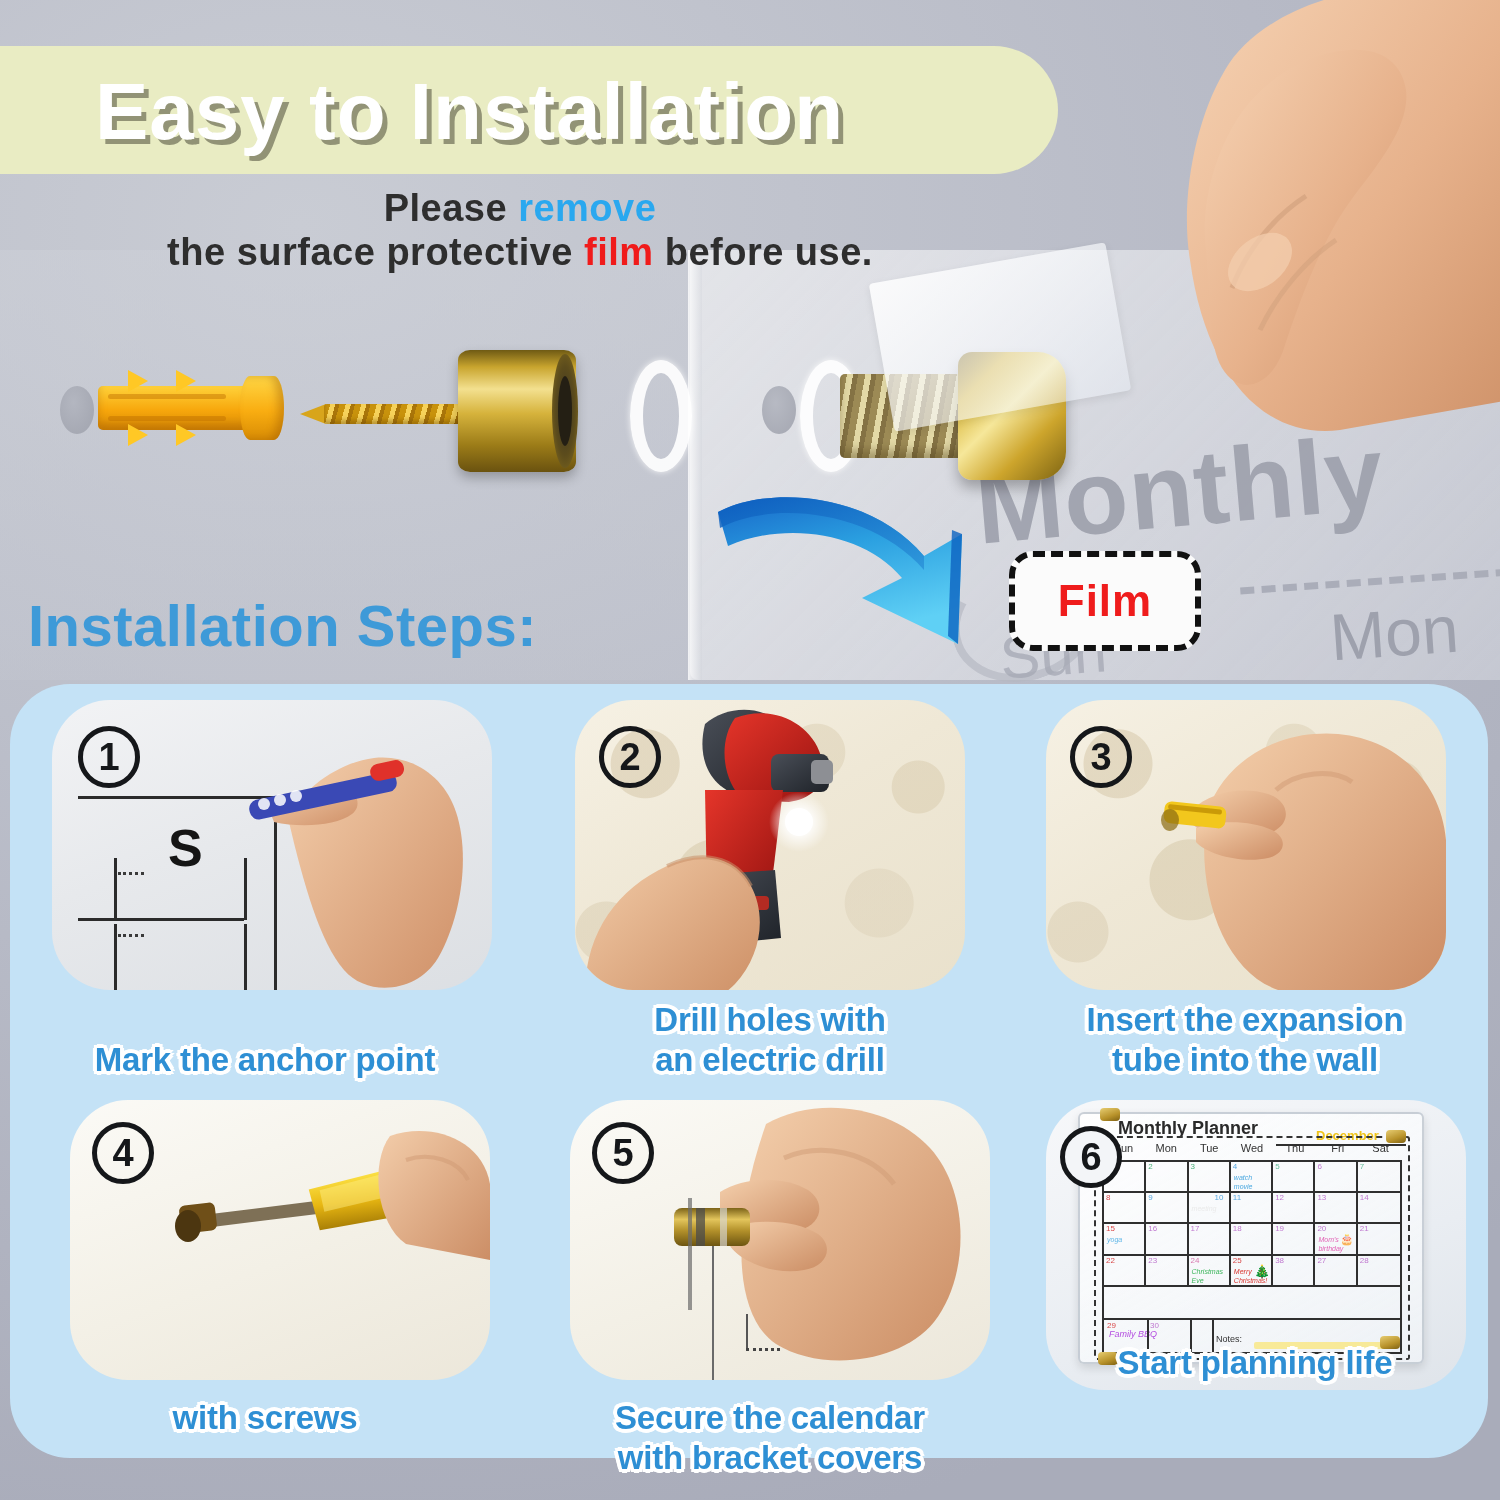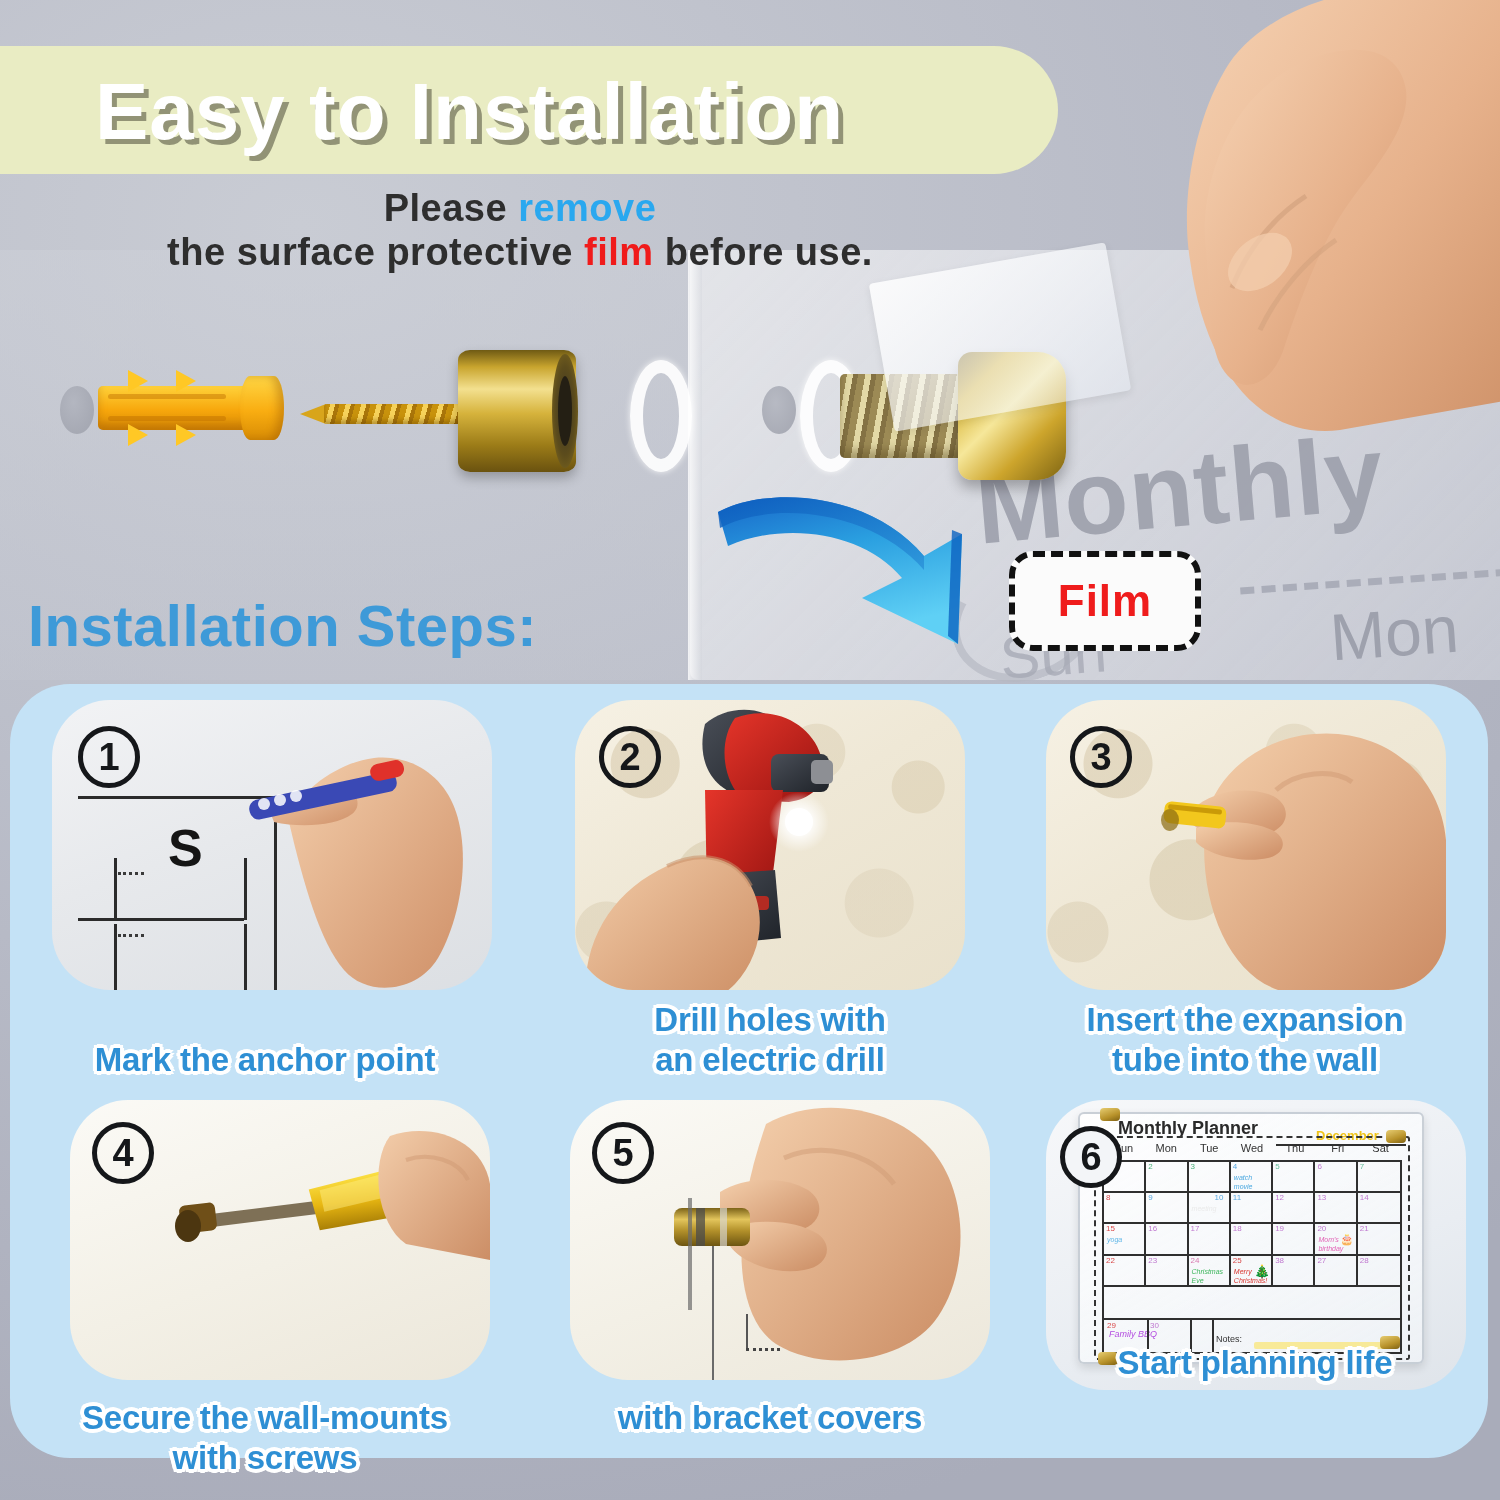--- a/index.html
+++ b/index.html
@@ -394,21 +394,20 @@
        <path d="M250 84 L342 72 L344 96 L252 106 Z" fill="#fff08a" opacity=".45" transform="rotate(-7 300 90)"></path>
        <rect x="110" y="104" width="36" height="28" rx="6" fill="#6f4f18" transform="rotate(-7 128 118)"></rect>
        <ellipse cx="118" cy="126" rx="13" ry="16" fill="#4c3610"></ellipse>
        <path d="M320 36 C360 22 412 38 420 84 L420 160 L336 144 C306 124 300 62 320 36 Z" fill="url(#sk4)"></path>
        <path d="M336 60 C360 52 388 60 398 80" stroke="#cf9a74" stroke-width="4" fill="none" opacity=".5"></path>
      </svg>
   </div>
   <div class="num" style="left:22px;top:22px;">4</div>
 </div>
 <div class="caption" style="left:30px;top:1398px;width:470px;">
-  <div>Secure the wall-mounts</div>
   <div>with screws</div>
 </div>
 
 <div class="card" style="left:570px;top:1100px;width:420px;height:280px;">
   <div class="photo wp-white" style="left:0;top:0;width:420px;height:280px;">
      <div class="board-line vert" style="left:142px;top:108px;height:172px;background:#6a6a6a;width:2px;"></div>
      <div class="board-line thin" style="left:142px;top:108px;width:110px;background:#6a6a6a;height:2px;"></div>
      <div class="letter-s" style="left:228px;top:176px;font-size:40px;color:#222;">S</div>
      <div class="dotline" style="left:176px;top:248px;width:34px;border-top:3px dotted #444;"></div>
      <div class="board-line vert" style="left:176px;top:214px;height:34px;background:#555;width:2px;"></div>
@@ -432,20 +431,21 @@
        <rect x="104" y="108" width="76" height="38" rx="8" fill="url(#br5)"></rect>
        <rect x="126" y="108" width="9" height="38" fill="#4b4b4b" opacity=".75"></rect>
        <rect x="150" y="108" width="7" height="38" fill="#d9d9d9" opacity=".65"></rect>
        <rect x="118" y="98" width="4" height="112" fill="#6b6b6b" opacity=".7"></rect>
        <path d="M214 58 C252 42 300 52 324 84" stroke="#d09b76" stroke-width="5" fill="none" opacity=".5"></path>
      </svg>
   </div>
   <div class="num" style="left:22px;top:22px;">5</div>
 </div>
 <div class="caption" style="left:545px;top:1398px;width:450px;">
+  <div>Secure the calendar</div>
   <div>with bracket covers</div>
 </div>
 
 <div class="card" style="left:1046px;top:1100px;width:420px;height:290px;">
   <div class="photo" style="left:0;top:0;width:420px;height:290px;background:linear-gradient(160deg,#f7f8fa,#e9edf2 60%,#dfe4ea);">
 
     <div class="planner" style="left:32px;top:12px;width:346px;height:252px;">
       <div class="planner-title" style="left:38px;top:4px;">Monthly Planner</div>
       <div class="planner-month" style="left:236px;top:14px;">December</div>
       <div style="position:absolute;left:196px;top:30px;width:130px;height:2px;background:#2f2f2f;"></div>

